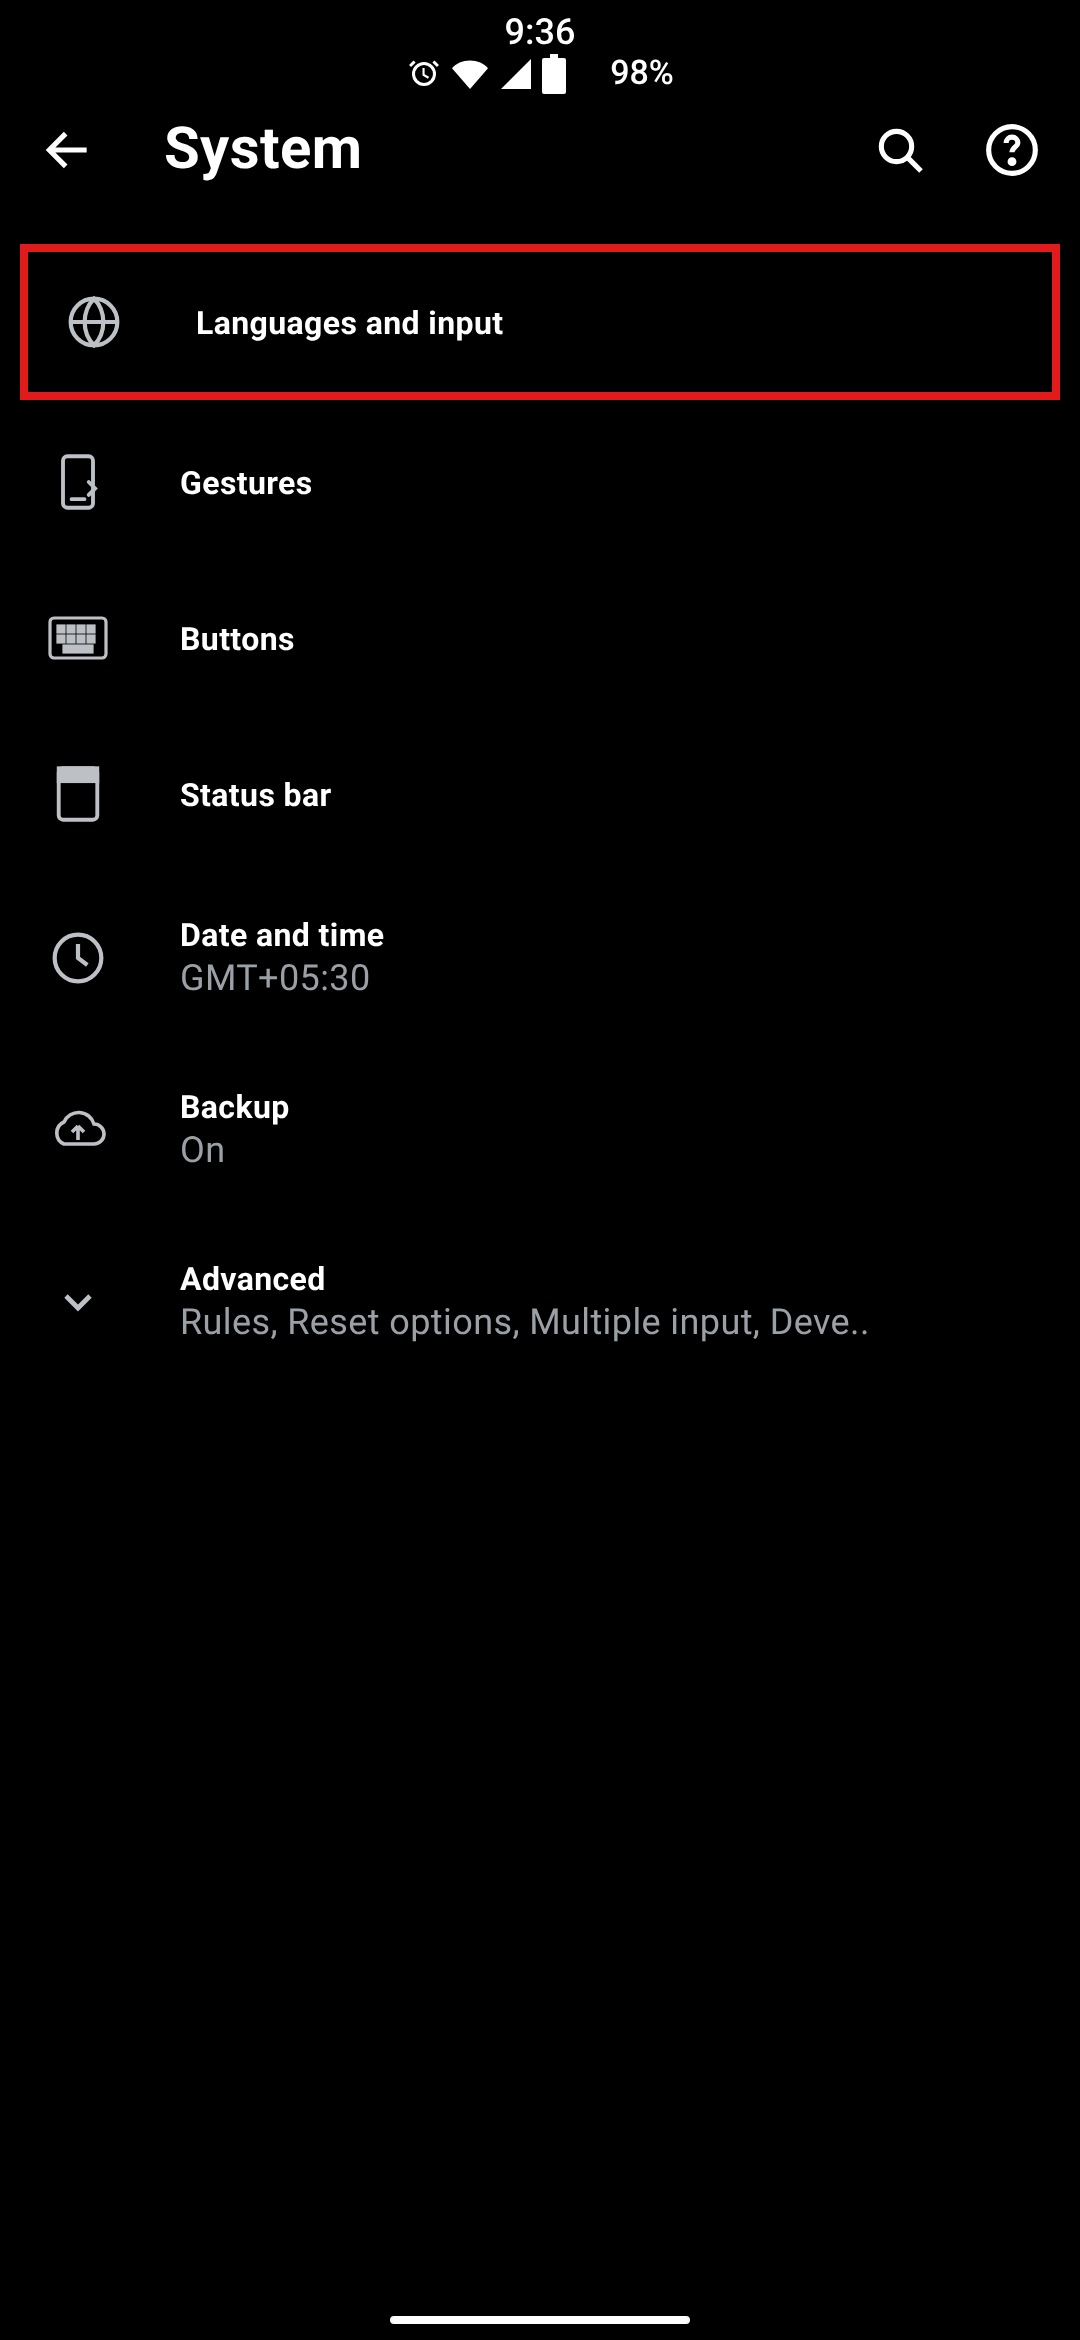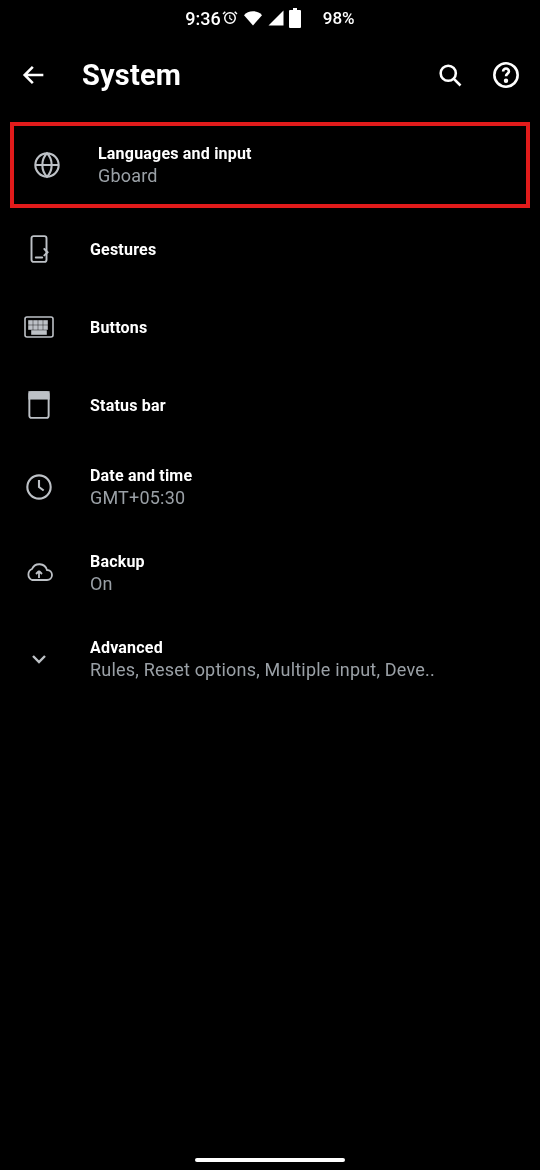--- a/index.html
+++ b/index.html
@@ -11,26 +11,27 @@
     width: 540px;
     height: 1170px;
     background: #000000;
     font-family: 'Roboto', 'Helvetica Neue', Arial, sans-serif;
     color: #ffffff;
     overflow: hidden;
     position: relative;
   }
   .status-bar {
     display: flex;
-    justify-content: center;
+    justify-content: space-between;
     align-items: center;
     padding: 6px 20px;
     height: 36px;
     font-size: 18px;
     font-weight: 500;
+    flex-direction: column;
   }
   .status-right {
     display: flex;
     align-items: center;
     gap: 4px;
   }
   .status-right svg {
     display: block;
   }
   .app-bar {
@@ -178,21 +179,20 @@
 
   <div class="settings-item highlighted">
     <div class="item-icon">
       <svg width="28" height="28" viewBox="0 0 24 24" fill="none" stroke="#bdc1c6" stroke-width="1.8">
           <circle cx="12" cy="12" r="10"></circle>
           <path d="M2 12h20M12 2c2.8 2.8 4 6.5 4 10s-1.2 7.2-4 10c-2.8-2.8-4-6.5-4-10s1.2-7.2 4-10z"></path>
         </svg>
     </div>
     <div class="item-texts">
       <span class="item-title">Languages and input</span>
-      <span class="item-subtitle">Gboard</span>
     </div>
   </div>
 
   <div class="settings-item">
     <div class="item-icon">
       <svg width="26" height="30" viewBox="0 0 24 28" fill="none" stroke="#bdc1c6" stroke-width="1.8">
           <rect x="5" y="2" width="14" height="24" rx="2"></rect>
           <path d="M9 22h6M17 14l3 3-3 3" stroke-linecap="round"></path>
         </svg>
     </div>

